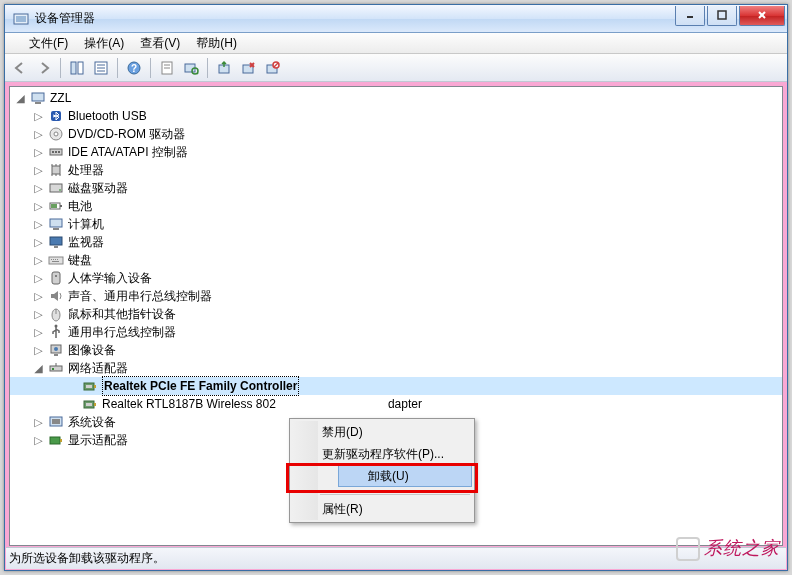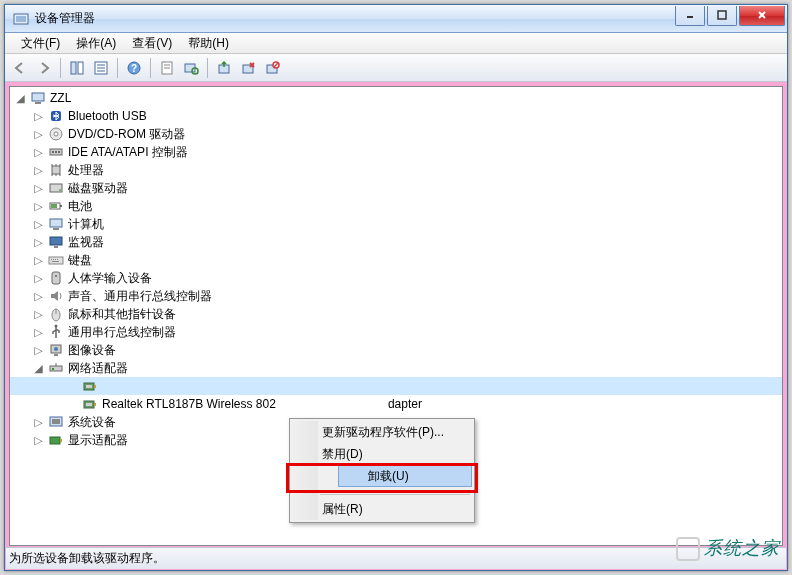--- a/index.html
+++ b/index.html
@@ -7,21 +7,21 @@
 
 .window { position: absolute; left: 4px; top: 4px; width: 784px; height: 567px; background: #f9a8d4; border: 1px solid #3a6ea5; box-shadow: 0 0 3px rgba(0,0,0,.4); }
 
 .titlebar { height: 28px; background: linear-gradient(to bottom, #f4f8ff 0%, #d3e4f9 50%, #c0d8f4 51%, #dbe9fb 100%); display: flex; align-items: center; padding-left: 8px; border-bottom: 1px solid #7a9ec8; }
 .titlebar .icon { width: 16px; height: 14px; margin-right: 6px; }
 .titlebar .title { font-size: 12px; color: #000; flex: 1; }
 .winbuttons { display: flex; height: 20px; margin-right: 2px; margin-top: -6px; }
 .winbtn { width: 30px; height: 20px; border: 1px solid #5a7fb0; border-top: none; background: linear-gradient(to bottom, #e8f0fb, #cfe0f5); display: flex; align-items: center; justify-content: center; font-size: 10px; color: #333; border-radius: 0 0 2px 2px; margin-left: 2px; }
 .winbtn.close { width: 46px; background: linear-gradient(to bottom, #f08080, #d93636 50%, #c22020 51%, #e05a5a); color: #fff; font-weight: bold; }
 
-.menubar { height: 21px; background: linear-gradient(to bottom, #fdfdfd, #ececec); border-bottom: 1px solid #c8c8c8; display: flex; align-items: center; padding-left: 8px; }
+.menubar { height: 21px; background: linear-gradient(to bottom, #fdfdfd, #ececec); border-bottom: 1px solid #c8c8c8; display: flex; align-items: center; padding-left: 16px; }
 .menubar .menuitem { font-size: 12px; padding: 2px 8px; cursor: default; }
 
 .toolbar { height: 28px; background: linear-gradient(to bottom, #fcfcfc, #e4e9f2); border-bottom: 1px solid #c0c8d4; display: flex; align-items: center; padding-left: 4px; gap: 2px; }
 .tbtn { width: 22px; height: 22px; display: flex; align-items: center; justify-content: center; border: 1px solid transparent; }
 .tsep { width: 1px; height: 20px; background: #b0b8c4; margin: 0 3px; }
 
 .treearea { position: absolute; left: 4px; top: 81px; right: 4px; bottom: 24px; border: 1px solid #828790; background: #fff; overflow: hidden; padding: 2px 0; }
 .tree { font-size: 12px; line-height: 18px; }
 .node { display: flex; align-items: center; height: 18px; white-space: nowrap; }
 .exp { width: 9px; height: 9px; margin-right: 5px; flex-shrink: 0; display: inline-flex; align-items: center; justify-content: center; color: #6e6e6e; font-size: 11px; }
@@ -37,21 +37,21 @@
 
 .ctxmenu { position: absolute; left: 289px; top: 418px; width: 186px; background: #f0f0f0; border: 1px solid #979797; box-shadow: 2px 2px 4px rgba(0,0,0,.3); font-size: 12px; padding: 2px; }
 .ctxmenu .mitem { height: 22px; display: flex; align-items: center; padding-left: 30px; position: relative; }
 .ctxmenu .mitem.highlighted { background: #bcd6f5; border: 1px solid #7aa7d8; padding-left: 29px; margin-left: 46px; }
 .ctxmenu .msep { height: 1px; background: #c8c8c8; margin: 3px 2px 3px 28px; }
 .ctxmenu .gutter { position: absolute; left: 2px; top: 2px; bottom: 2px; width: 26px; background: linear-gradient(to right, #f0f0f0, #e6e6e6); }
 
 .redbox { position: absolute; border: 3px solid #e80000; pointer-events: none; }
 .redbox1 { left: 286px; top: 463px; width: 192px; height: 30px; }
 
-.watermark { position: absolute; right: 12px; bottom: 14px; font-size: 18px; color: #0f766e; font-style: italic; pointer-events: none; letter-spacing: 1px; }
+.watermark { position: absolute; right: 12px; bottom: 14px; font-size: 18px; color: #be185d; font-style: italic; pointer-events: none; letter-spacing: 1px; }
 .watermark .logo { display: inline-block; width: 24px; height: 24px; border: 2px solid #d0d0d0; border-radius: 4px; vertical-align: middle; margin-right: 4px; }
 </style>
 </head>
 <body>
 
 <div class="window">
 
   <div class="titlebar">
     <span class="icon">
       <svg width="16" height="14" viewBox="0 0 16 14">
@@ -336,20 +336,21 @@
         </div>
         <div class="node dev selected">
           <span class="exp"></span>
           <span class="nicon">
             <svg width="16" height="16">
               <rect x="2" y="5" width="10" height="7" fill="#6a9a6a" stroke="#3a6a3a"></rect>
               <rect x="4" y="7" width="6" height="3" fill="#d0d0d0"></rect>
               <rect x="12" y="7" width="2" height="3" fill="#c0a030"></rect>
             </svg>
           </span>
+          <span class="nlabel">Realtek PCIe FE Family Controller</span>
         </div>
         <div class="node dev">
           <span class="exp"></span>
           <span class="nicon">
             <svg width="16" height="16">
               <rect x="2" y="5" width="10" height="7" fill="#6a9a6a" stroke="#3a6a3a"></rect>
               <rect x="4" y="7" width="6" height="3" fill="#d0d0d0"></rect>
               <rect x="12" y="7" width="2" height="3" fill="#c0a030"></rect>
             </svg>
           </span>
@@ -382,24 +383,24 @@
   <div class="statusbar">
     <span>为所选设备卸载该驱动程序。</span>
   </div>
 
 </div>
 
 <div class="ctxmenu">
   <div class="gutter"></div>
   <div id="ctxitems">
       <div class="mitem">
+        <span>禁用(D)</span>
+      </div>
+      <div class="mitem">
         <span>更新驱动程序软件(P)...</span>
-      </div>
-      <div class="mitem">
-        <span>禁用(D)</span>
       </div>
       <div class="mitem highlighted">
         <span>卸载(U)</span>
       </div>
       <div class="msep"></div>
       <div class="msep"></div>
       <div class="mitem">
         <span>属性(R)</span>
       </div>
     </div>

